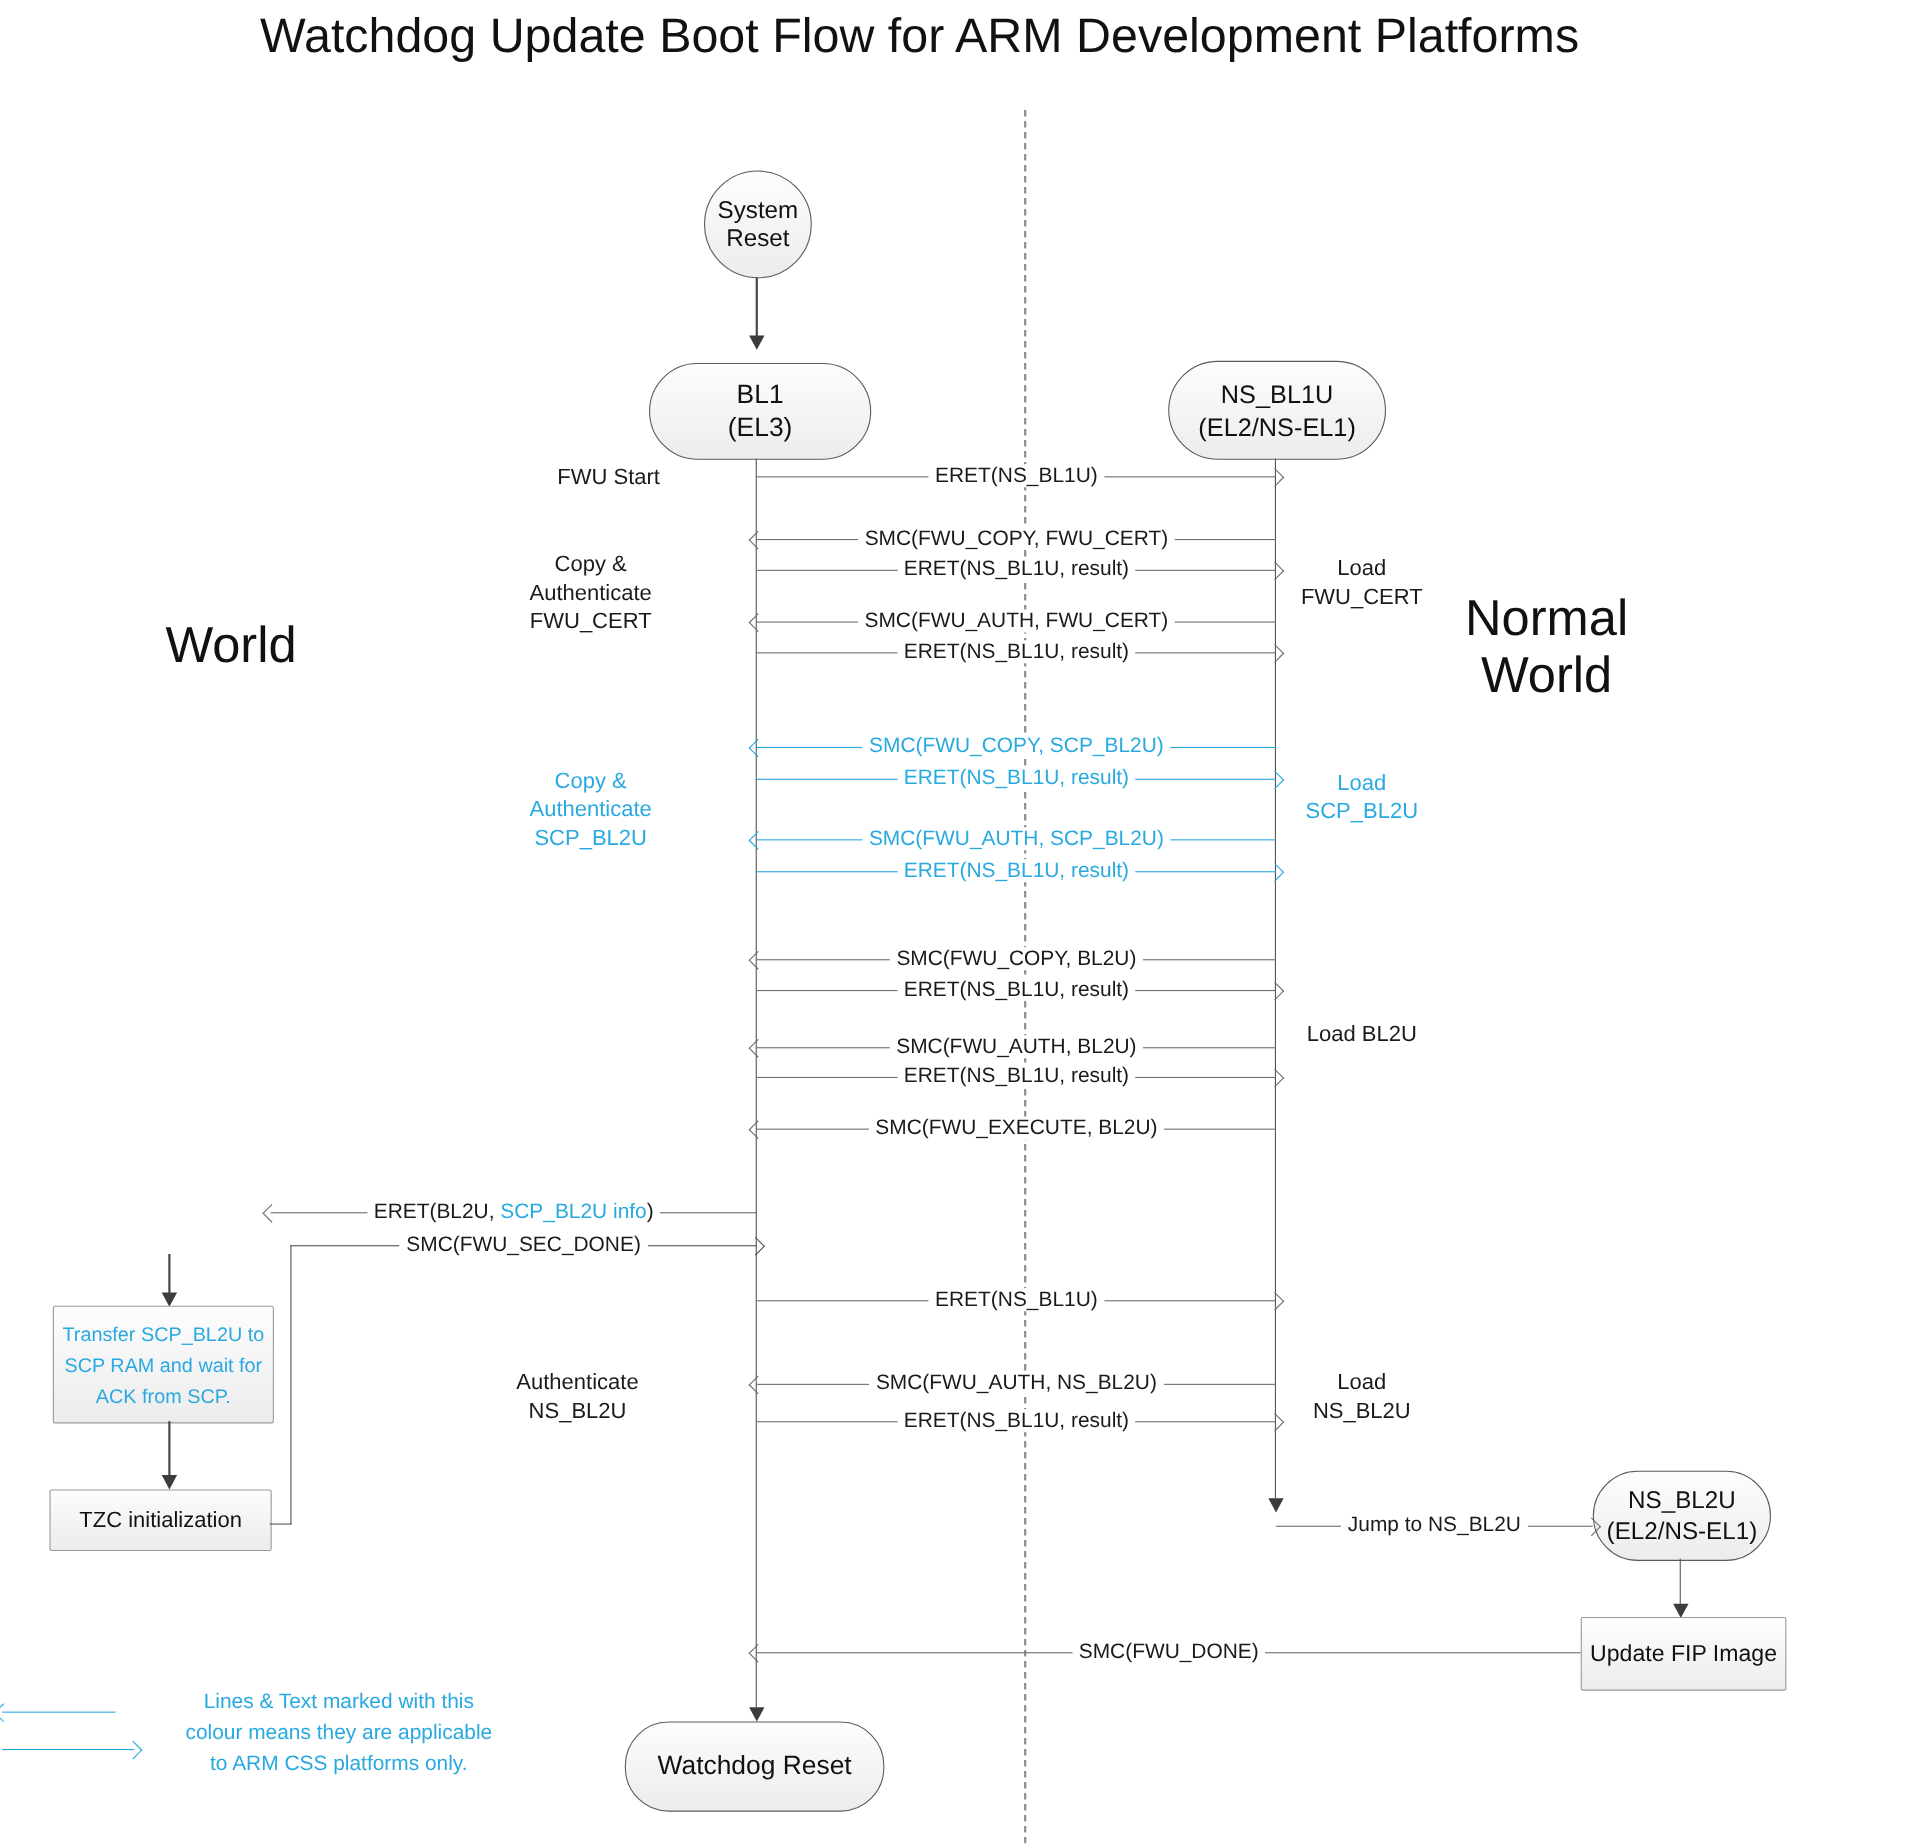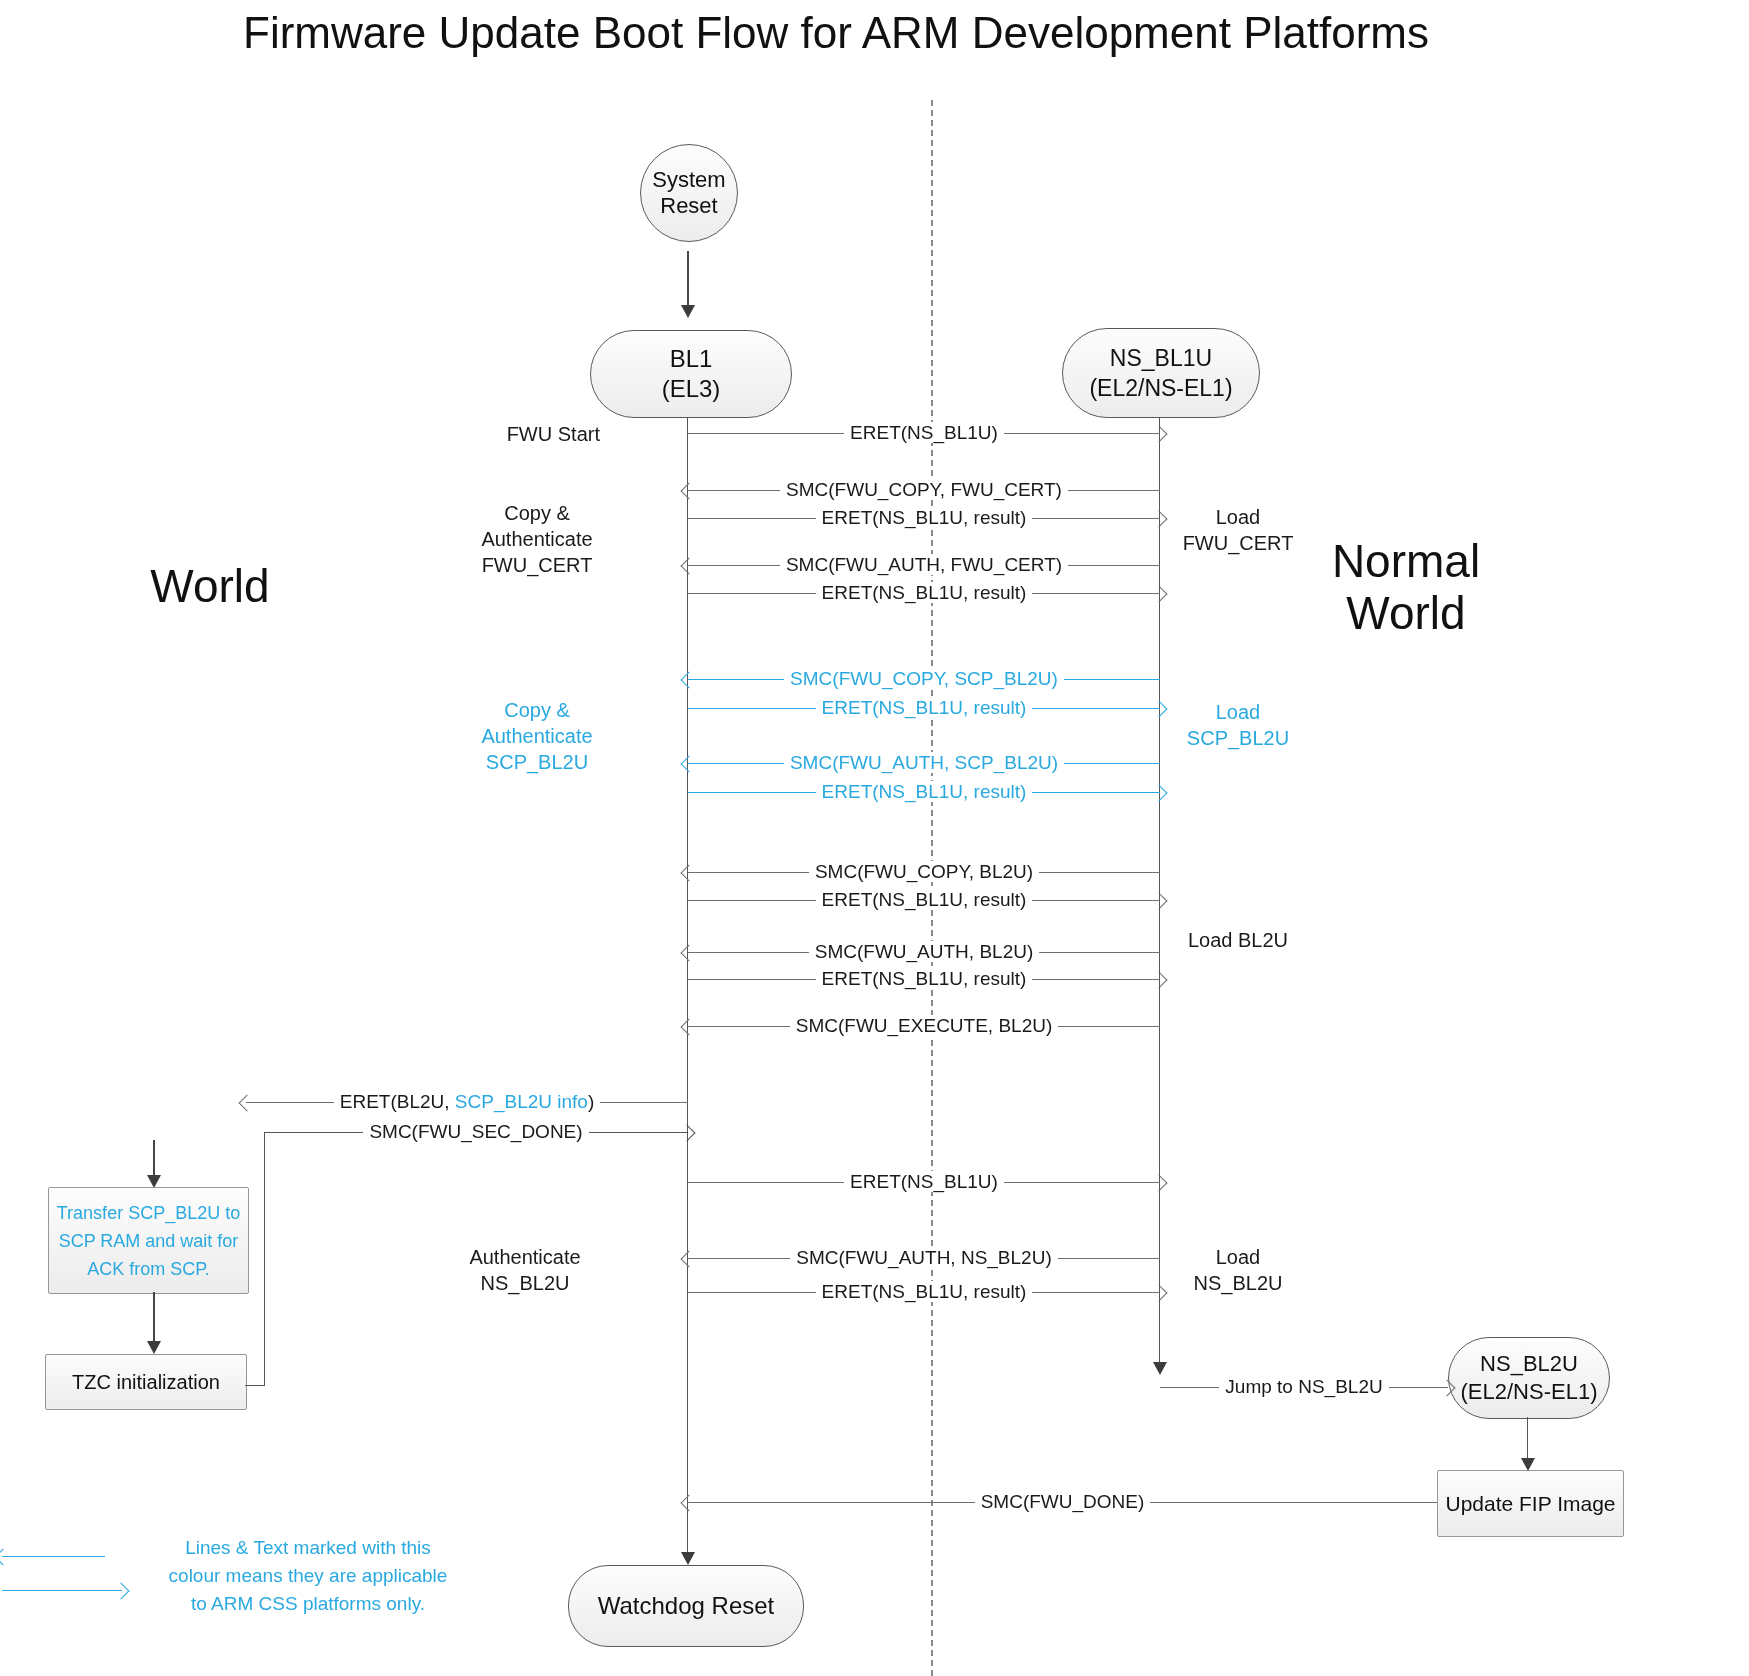--- a/index.html
+++ b/index.html
@@ -30,41 +30,41 @@
   .side{font-size:20px;line-height:26px;text-align:center;}
   .side.right-align{text-align:right;}
   .blue-text{color:#29a9e0;}
   .legend-text{width:320px;text-align:center;font-size:19px;line-height:28px;color:#29a9e0;}
 </style>
 </head>
 <body>
 
 <div class="canvas">
 
-  <div class="abs title">Firmware Update Boot Flow for ARM Development Platforms</div>
+  <div class="abs title">Watchdog Update Boot Flow for ARM Development Platforms</div>
 
   <div class="abs divider"></div>
 
   <div class="abs world" style="left:60px;top:560px;">
     <div>World</div>
   </div>
   <div class="abs world" style="left:1256px;top:535px;">
     <div>Normal</div>
     <div>World</div>
   </div>
 
   <div class="abs vline" style="left:687px;top:415px;height:1137px;"></div>
   <div class="abs tri-down" style="left:681px;top:1552px;"></div>
   <div class="abs vline" style="left:1159px;top:415px;height:947px;"></div>
   <div class="abs tri-down" style="left:1153px;top:1362px;"></div>
 
   <div class="abs flowline" style="left:687px;top:251px;height:55px;"></div>
   <div class="abs tri-down" style="left:681px;top:305px;"></div>
 
-  <div class="abs node ellipse" style="left:640px;top:144px;width:96px;height:96px;">
+  <div class="abs node ellipse" style="left:640px;top:155px;width:96px;height:96px;">
     <div>System</div>
     <div>Reset</div>
   </div>
 
   <div class="abs node stadium" style="left:590px;top:330px;width:200px;height:86px;">
     <div>BL1</div>
     <div>(EL3)</div>
   </div>
 
   <div class="abs node stadium" style="left:1062px;top:328px;width:196px;height:88px;font-size:23px;">

